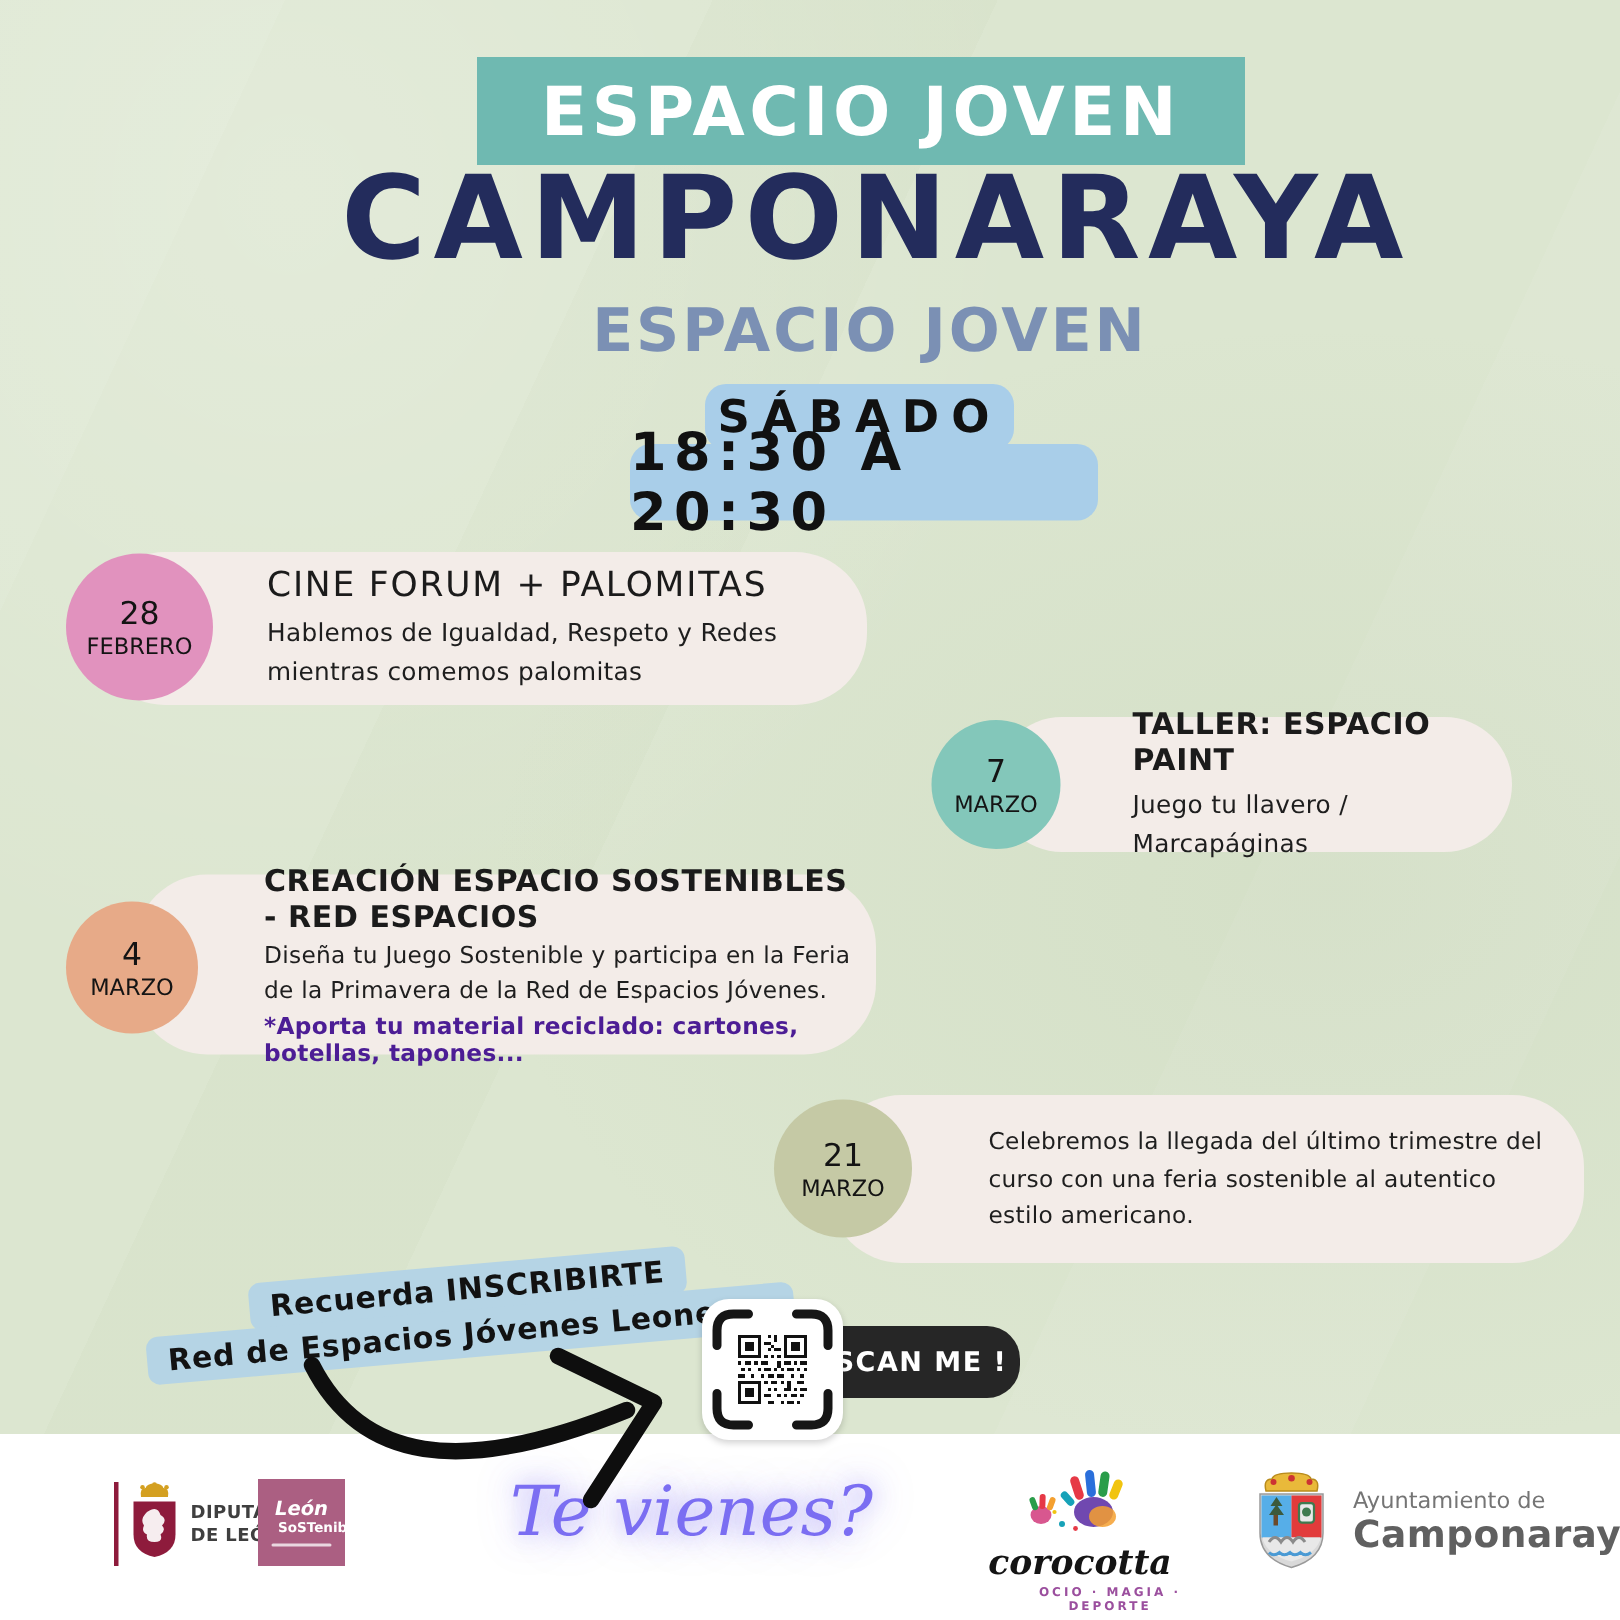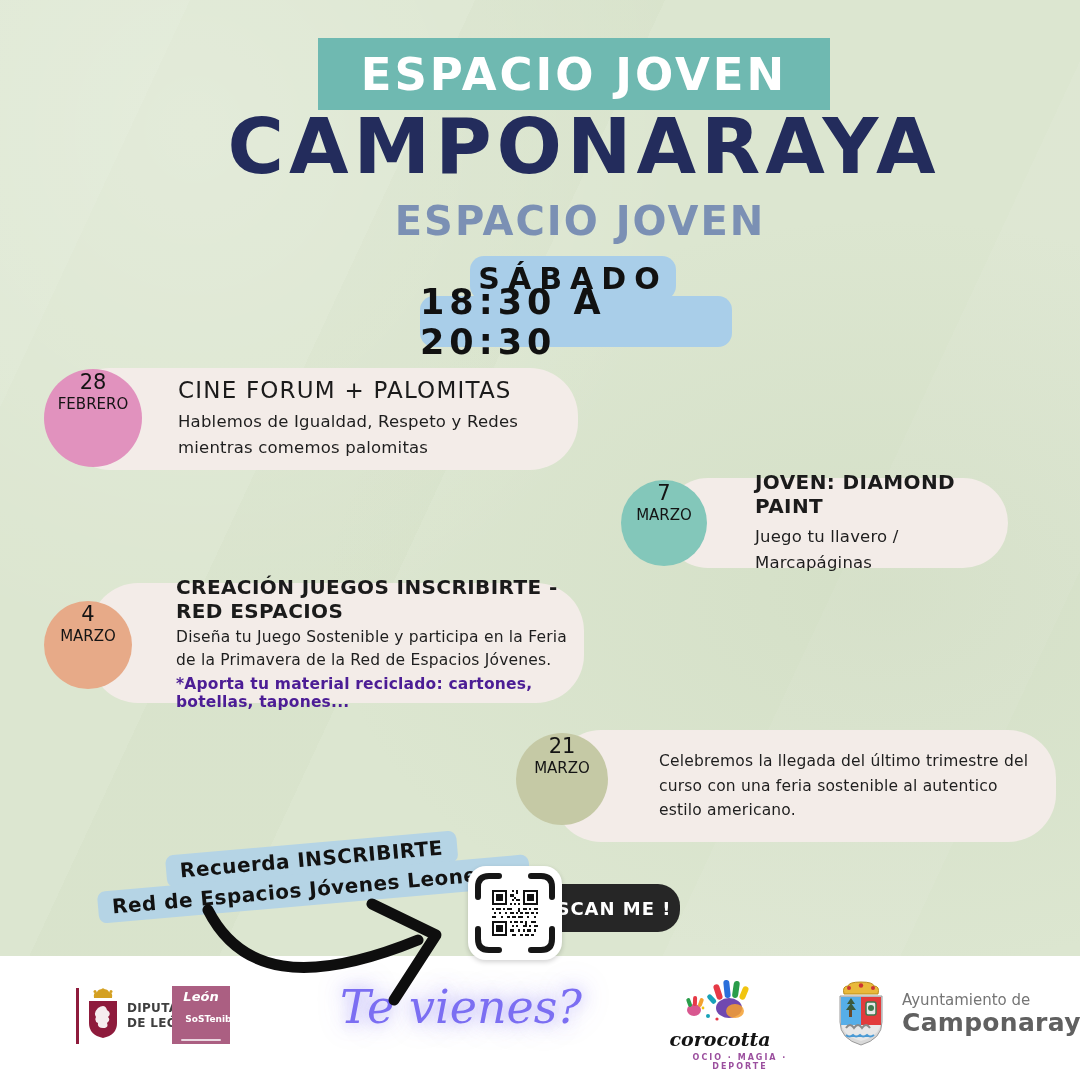--- a/index.html
+++ b/index.html
@@ -23,21 +23,21 @@
   .pill{position:absolute;background:#a9cee9;border-radius:14px;display:flex;align-items:center;justify-content:center;color:#111;font-weight:bold;}
   .pill-day{left:470px;top:256px;width:206px;height:44px;font-size:30px;letter-spacing:8px;}
   .pill-time{left:420px;top:296px;width:312px;height:51px;font-size:35px;letter-spacing:5px;}
   
   .card{position:absolute;background:#f3ece8;border-radius:48px;}
   .card-content{position:absolute;top:0;bottom:0;display:flex;flex-direction:column;justify-content:center;gap:6px;}
   .card-title{font-size:20px;font-weight:bold;color:#1b1b1b;letter-spacing:.4px;}
   .card-desc{font-size:16.5px;color:#1e1e1e;line-height:1.55;letter-spacing:.2px;}
   .card-note{font-size:15.5px;color:#4c1d95;font-weight:bold;letter-spacing:.2px;}
   .card-note:empty{display:none;}
-  .date-circle{position:absolute;border-radius:50%;display:flex;flex-direction:column;align-items:center;color:#141414;line-height:1.25;}
+  .date-circle{position:absolute;border-radius:50%;display:flex;flex-direction:column;align-items:center;justify-content:center;color:#141414;line-height:1.25;}
   .date-day{font-size:21px;}
   .date-month{font-size:15px;}
   .card1{left:62px;top:368px;width:516px;height:102px;}
   .card1 .card-content{left:116px;right:16px;}
   .card1 .card-title{font-size:23px;font-weight:500;letter-spacing:1.2px;}
   .circle1{left:44px;top:369px;width:98px;height:98px;}
   .card2{left:663px;top:478px;width:345px;height:90px;}
   .card2 .card-content{left:92px;right:14px;}
   .circle2{left:621px;top:480px;width:86px;height:86px;}
   .card3{left:90px;top:583px;width:494px;height:120px;}
@@ -60,30 +60,30 @@
   .qr-card{position:absolute;left:468px;top:866px;width:94px;height:94px;background:#ffffff;border-radius:18px;
     box-shadow:0 2px 5px rgba(0,0,0,.18);}
   .qr-brackets{position:absolute;left:0;top:0;width:94px;height:94px;}
   .qr-pattern{position:absolute;left:24px;top:24px;width:46px;height:46px;}
   
   .footer{position:absolute;left:0;top:956px;width:1080px;height:124px;background:#ffffff;}
   .dip-logo{position:absolute;left:76px;top:32px;display:flex;align-items:center;gap:7px;}
   .dip-bar{width:3px;height:56px;background:#8e1b3c;}
   .dip-text{font-size:12px;font-weight:bold;color:#3f3f3f;line-height:1.25;letter-spacing:.3px;}
   .leon-box{position:absolute;left:172px;top:30px;width:58px;height:58px;background:#ab5f82;
-    display:flex;flex-direction:column;align-items:center;justify-content:center;gap:12px;}
+    display:flex;flex-direction:column;align-items:center;justify-content:center;gap:2px;}
   .leon-l1{color:#fff;font-size:13px;font-weight:bold;font-style:italic;line-height:1;}
   .leon-l2{color:#fff;font-size:9px;font-weight:bold;line-height:1;padding-left:24px;}
   .leon-tag{width:40px;height:2px;background:rgba(255,255,255,.75);margin-top:3px;border-radius:1px;}
   .handwriting{position:absolute;left:340px;top:24px;font-family:"DejaVu Serif","Liberation Serif",serif;
     font-style:italic;font-size:46px;color:#7b6ef2;
     text-shadow:0 0 16px rgba(123,110,242,.55),0 0 30px rgba(123,110,242,.35);}
   .coro{position:absolute;left:640px;top:22px;width:160px;text-align:center;}
   .coro-name{font-family:"DejaVu Serif","Liberation Serif",serif;font-weight:bold;font-style:italic;
-    font-size:19px;color:#141414;line-height:1;margin-top:2px;}
+    font-size:23px;color:#141414;line-height:1;margin-top:2px;}
   .coro-tag{font-size:8px;color:#9b4f9e;letter-spacing:2px;margin-top:4px;font-weight:bold;margin-left:40px;}
   .ayto{position:absolute;left:832px;top:24px;display:flex;align-items:center;gap:12px;}
   .ayto-text{line-height:1.15;}
   .ayto-l1{font-size:15px;color:#757575;}
   .ayto-l2{font-size:25px;font-weight:bold;color:#606060;letter-spacing:.3px;}
 </style>
 </head>
 <body>
 
 <div class="poster">
@@ -106,32 +106,32 @@
       <div class="card-desc">Hablemos de Igualdad, Respeto y Redes mientras comemos palomitas</div>
     </div>
   </div>
   <div class="date-circle circle1" style="background-color: rgb(225, 146, 190);">
     <div class="date-day">28</div>
     <div class="date-month">FEBRERO</div>
   </div>
 
   <div class="card card2">
     <div class="card-content">
-      <div class="card-title">JOVEN: DIAMOND PAINT</div>
+      <div class="card-title">TALLER: ESPACIO PAINT</div>
       <div class="card-desc">Juego tu llavero / Marcapáginas</div>
     </div>
   </div>
   <div class="date-circle circle2" style="background-color: rgb(131, 199, 186);">
     <div class="date-day">7</div>
     <div class="date-month">MARZO</div>
   </div>
 
   <div class="card card3">
     <div class="card-content">
-      <div class="card-title">CREACIÓN JUEGOS INSCRIBIRTE - RED ESPACIOS</div>
+      <div class="card-title">CREACIÓN ESPACIO SOSTENIBLES - RED ESPACIOS</div>
       <div class="card-desc">Diseña tu Juego Sostenible y participa en la Feria de la Primavera de la Red de Espacios Jóvenes.</div>
       <div class="card-note">*Aporta tu material reciclado: cartones, botellas, tapones...</div>
     </div>
   </div>
   <div class="date-circle circle3" style="background-color: rgb(231, 170, 136);">
     <div class="date-day">4</div>
     <div class="date-month">MARZO</div>
   </div>
 
   <div class="card card4">

